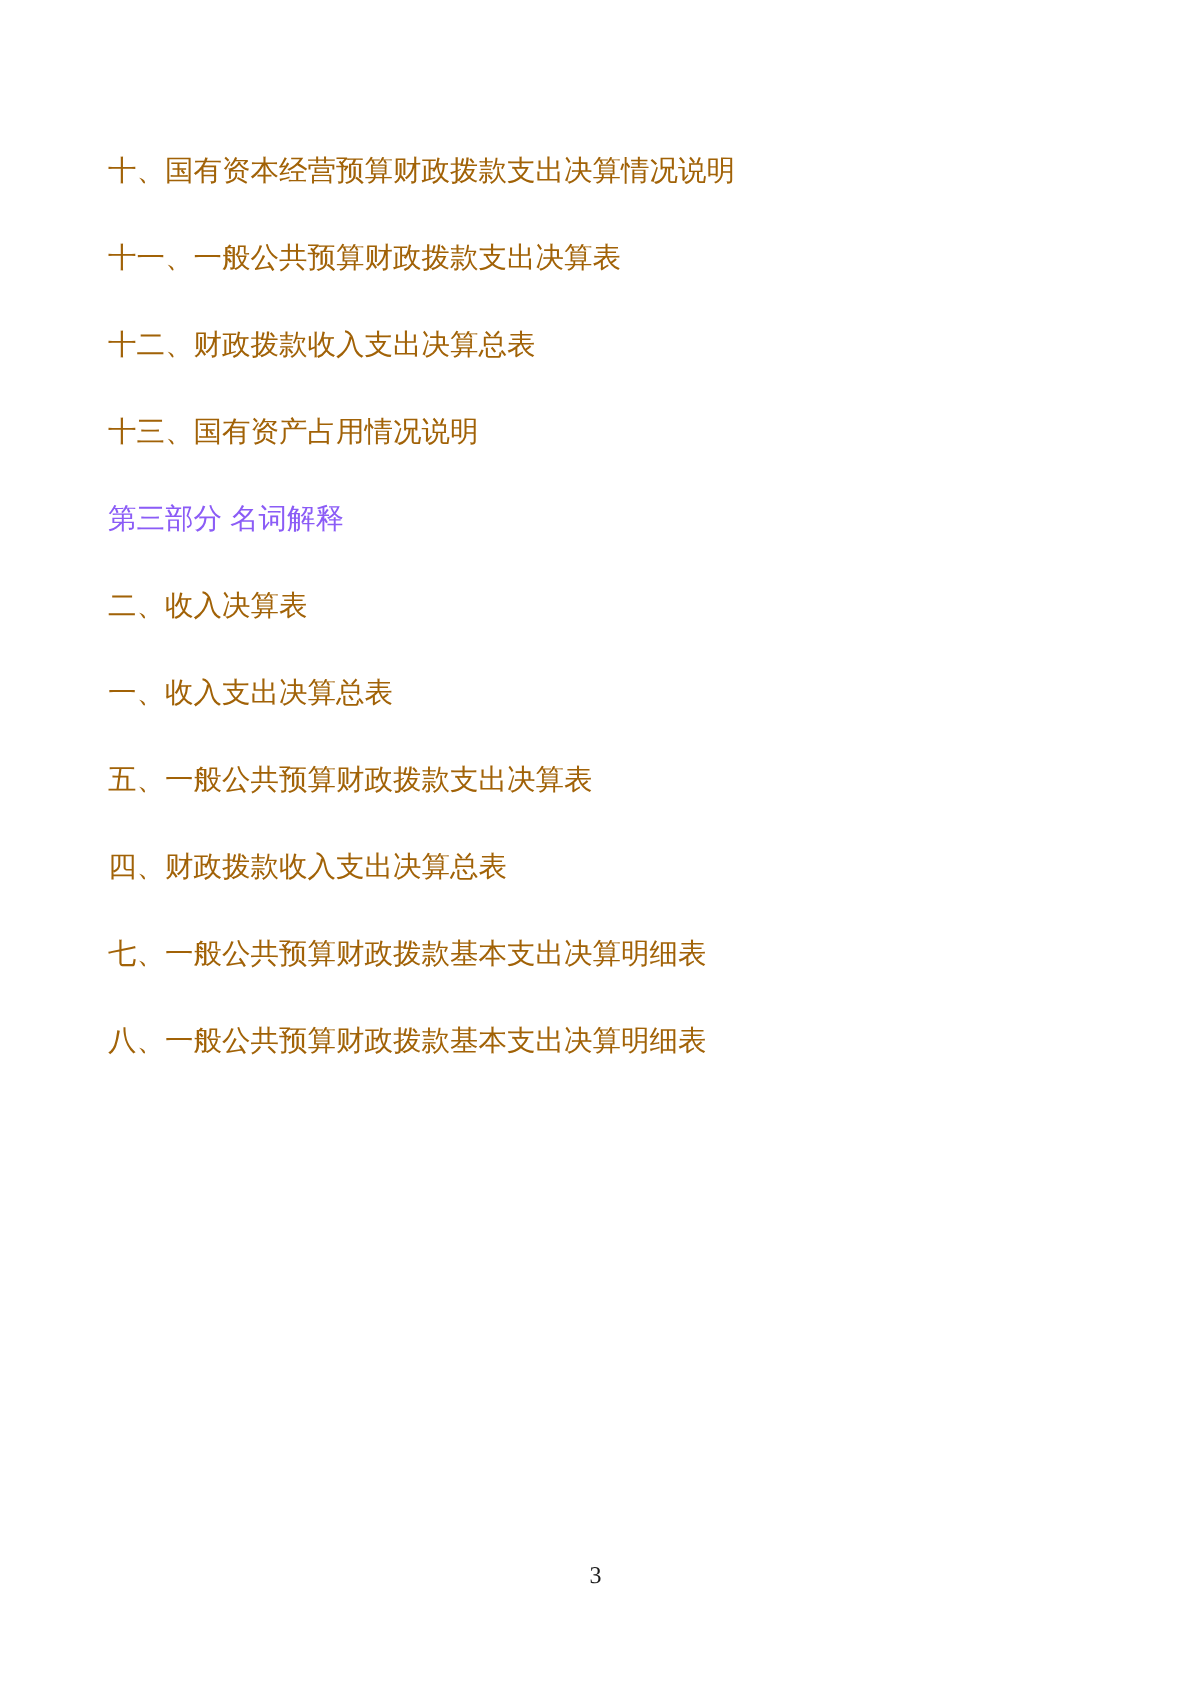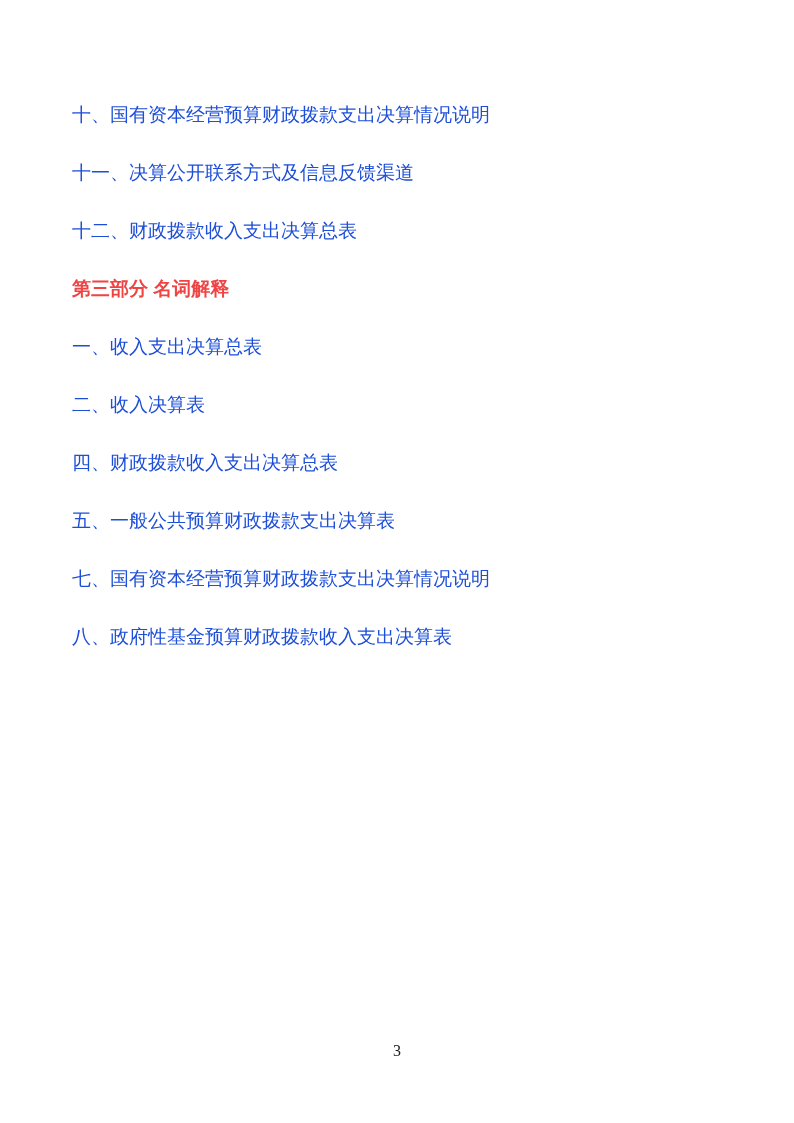--- a/index.html
+++ b/index.html
@@ -18,51 +18,52 @@
     position: absolute;
     left: 72px;
     top: 105px;
     right: 56px;
   }
   p.toc-line {
     margin: 0 0 39px 0;
     font-family: "Liberation Serif", "DejaVu Serif", serif;
     font-size: 19px;
     line-height: 19px;
-    color: #1d4ed8;
+    color: #a16207;
     white-space: nowrap;
     font-weight: normal;
   }
   p.toc-line.heading {
     font-family: "Liberation Sans", "DejaVu Sans", sans-serif;
-    font-weight: 700;
-    color: #ef4444;
+    font-weight: 400;
+    color: #8b5cf6;
   }
   .page-number {
     position: absolute;
     left: 0;
     top: 1043px;
     width: 794px;
     text-align: center;
     font-family: "Liberation Serif", "DejaVu Serif", serif;
     font-size: 16px;
     line-height: 16px;
     color: #1a1a1a;
   }
 </style>
 </head>
 <body>
 
 <div class="page">
   <div class="content">
     <p class="toc-line">十、国有资本经营预算财政拨款支出决算情况说明</p>
-    <p class="toc-line">十一、决算公开联系方式及信息反馈渠道</p>
+    <p class="toc-line">十一、一般公共预算财政拨款支出决算表</p>
     <p class="toc-line">十二、财政拨款收入支出决算总表</p>
+    <p class="toc-line">十三、国有资产占用情况说明</p>
     <p class="toc-line heading">第三部分 名词解释</p>
+    <p class="toc-line">二、收入决算表</p>
     <p class="toc-line">一、收入支出决算总表</p>
-    <p class="toc-line">二、收入决算表</p>
+    <p class="toc-line">五、一般公共预算财政拨款支出决算表</p>
     <p class="toc-line">四、财政拨款收入支出决算总表</p>
-    <p class="toc-line">五、一般公共预算财政拨款支出决算表</p>
-    <p class="toc-line">七、国有资本经营预算财政拨款支出决算情况说明</p>
-    <p class="toc-line">八、政府性基金预算财政拨款收入支出决算表</p>
+    <p class="toc-line">七、一般公共预算财政拨款基本支出决算明细表</p>
+    <p class="toc-line">八、一般公共预算财政拨款基本支出决算明细表</p>
   </div>
   <div class="page-number">3</div>
 </div>
 
 </body></html>

